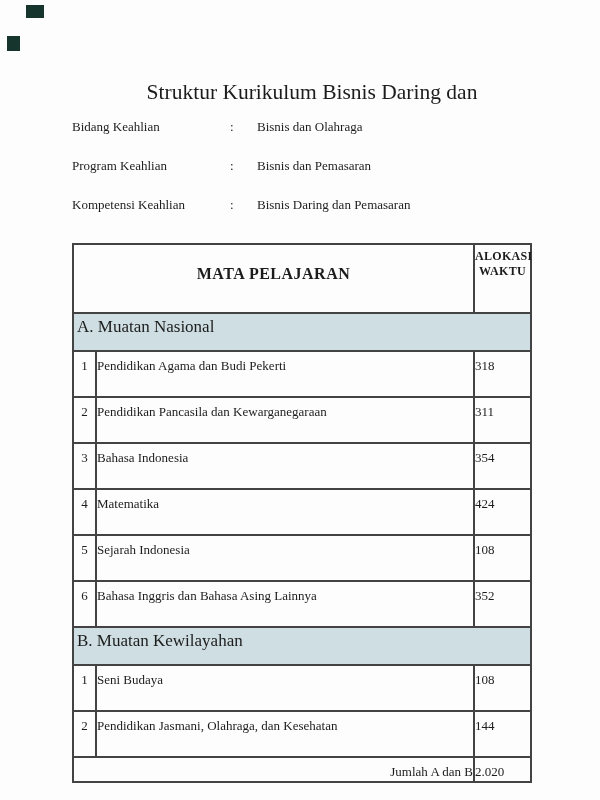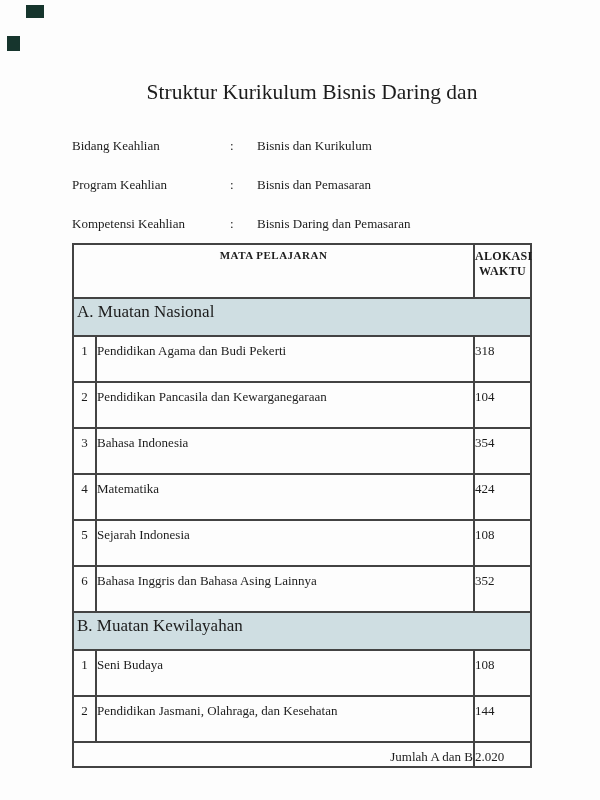--- a/index.html
+++ b/index.html
@@ -33,21 +33,21 @@
     text-align: center;
     font-size: 21.5px;
     line-height: 29px;
     font-weight: normal;
     margin: 12px;
   }
 
   
   .meta {
     position: absolute;
-    top: 138px;
+    top: 119px;
     left: 72px;
     width: 470px;
   }
   .meta-row {
     display: flex;
     height: 18px;
     margin-bottom: 21px;
     font-size: 13px;
   }
   .meta-label { width: 158px; }
@@ -72,23 +72,23 @@
   .curriculum th, .curriculum td {
     border: 2px solid #434343;
     vertical-align: top;
     padding: 0;
   }
 
   .curriculum thead th {
     height: 48px;
     font-weight: bold;
     text-align: center;
-    padding-top: 4px;
+    padding-top: 19px;
     letter-spacing: 0.5px;
-    font-size: 11px;
+    font-size: 16px;
     line-height: 1.25;
   }
   .curriculum thead th.alloc-head {
     font-size: 12px;
     letter-spacing: 0.3px;
     padding-top: 4px;
   }
 
   .r-section td {
     height: 33px;
@@ -112,21 +112,21 @@
 <div class="corner-mark m2"></div>
 
 <h1 class="doc-title">
   <span>Struktur Kurikulum Bisnis Daring dan</span><br>
 </h1>
 
 <div class="meta">
   <div class="meta-row">
     <span class="meta-label">Bidang Keahlian</span>
     <span class="meta-colon">:</span>
-    <span class="meta-value">Bisnis dan Kurikulum</span>
+    <span class="meta-value">Bisnis dan Olahraga</span>
   </div>
   <div class="meta-row">
     <span class="meta-label">Program Keahlian</span>
     <span class="meta-colon">:</span>
     <span class="meta-value">Bisnis dan Pemasaran</span>
   </div>
   <div class="meta-row">
     <span class="meta-label">Kompetensi Keahlian</span>
     <span class="meta-colon">:</span>
     <span class="meta-value">Bisnis Daring dan Pemasaran</span>
@@ -150,21 +150,21 @@
       <td colspan="3">A. Muatan Nasional</td>
     </tr>
     <tr class="r-item">
       <td class="cell-no">1</td>
       <td class="cell-subj">Pendidikan Agama dan Budi Pekerti</td>
       <td class="cell-hrs">318</td>
     </tr>
     <tr class="r-item">
       <td class="cell-no">2</td>
       <td class="cell-subj">Pendidikan Pancasila dan Kewarganegaraan</td>
-      <td class="cell-hrs">104</td>
+      <td class="cell-hrs">311</td>
     </tr>
     <tr class="r-item">
       <td class="cell-no">3</td>
       <td class="cell-subj">Bahasa Indonesia</td>
       <td class="cell-hrs">354</td>
     </tr>
     <tr class="r-item">
       <td class="cell-no">4</td>
       <td class="cell-subj">Matematika</td>
       <td class="cell-hrs">424</td>

